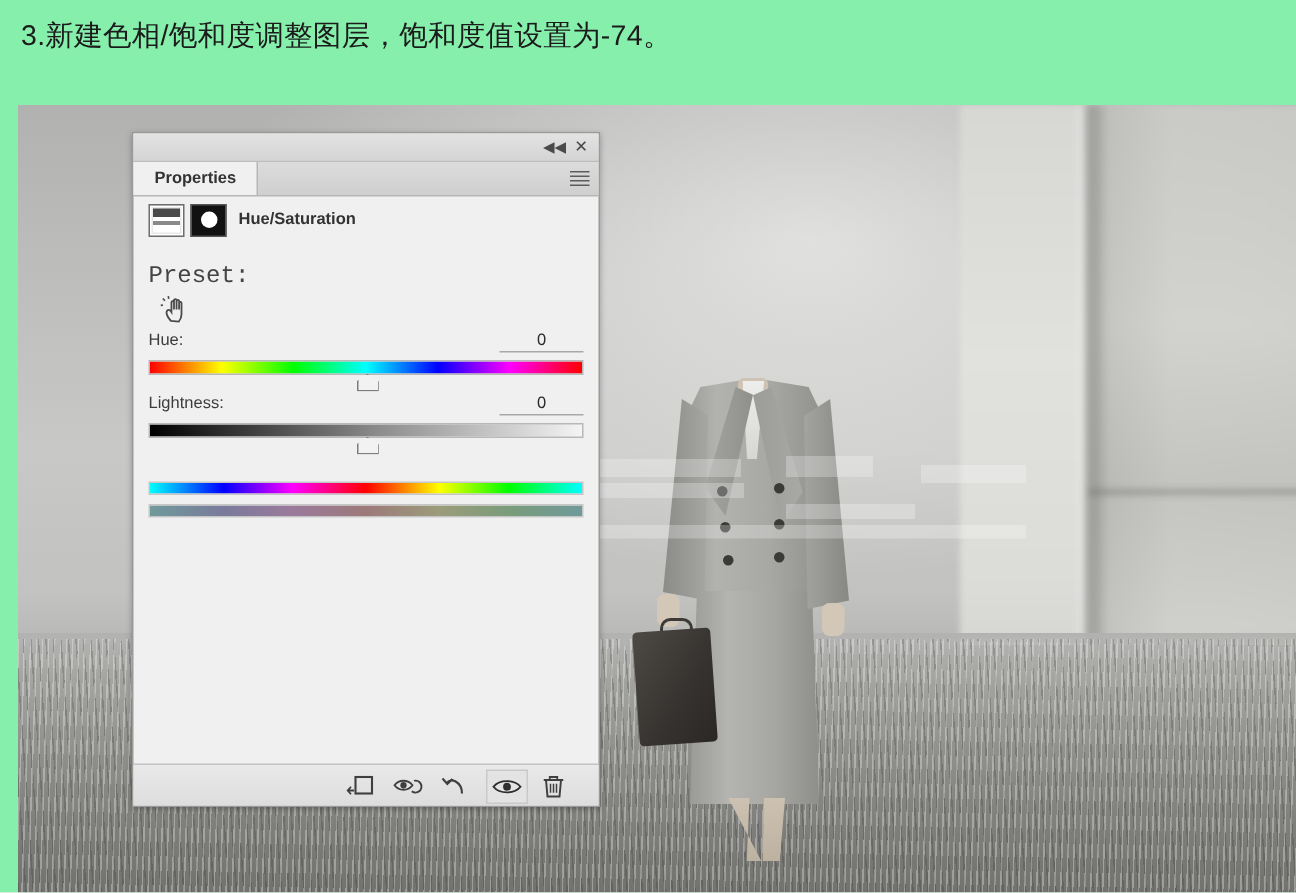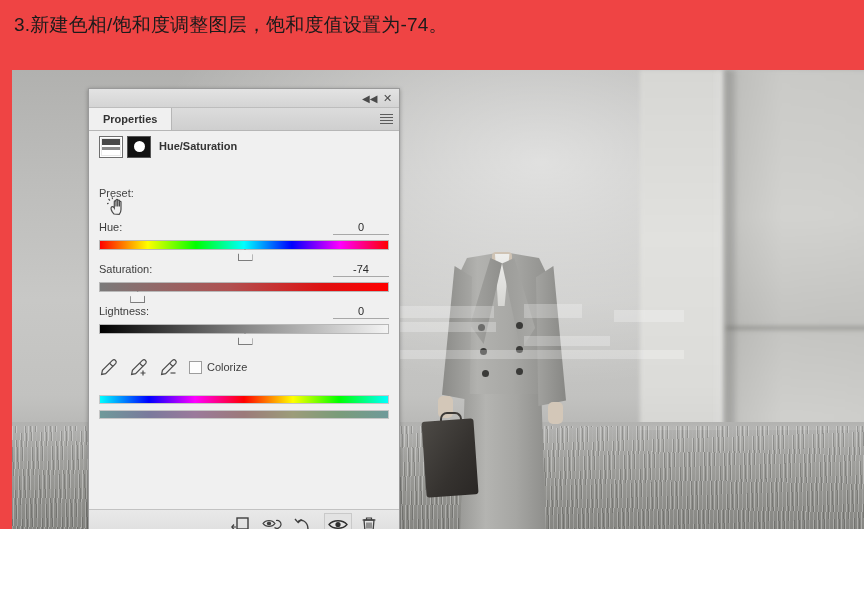--- a/index.html
+++ b/index.html
@@ -2,23 +2,23 @@
 <html><head>
 <meta charset="utf-8">
 <style>
   html, body {
     margin: 0; padding: 0;
     background: #ffffff;
     font-family: "Liberation Sans", sans-serif;
   }
   #page {
     position: relative;
-    width: 864px; height: 529px;
+    width: 864px; height: 595px;
     overflow: hidden;
-    background: #ef4444;
+    background: #86efac;
   }
 
   
   #caption {
     position: absolute;
     left: 14px; top: 8px;
     width: 830px; height: 44px;
     font-size: 19px;
     line-height: 34px;
     color: #1b1b1b;
@@ -231,21 +231,21 @@
     position: absolute; left: 6px; top: 4px; width: 11px; height: 11px;
     background: #fff; border-radius: 50%;
   }
   .adj-title {
     position: absolute; left: 70px; top: 9px;
     font-size: 11px; font-weight: bold; color: #333;
   }
 
   .row { position: relative; height: 22px; margin: 0 10px; }
   .lbl-inline {
-    position: absolute; left: 0; top: 16px; font-size: 11px; color: #444;
+    position: absolute; left: 0; top: 4px; font-size: 16px; color: #444; font-family: Liberation Mono, monospace;
   }
   .select {
     position: absolute; top: 1px; height: 18px;
     background: #fcfcfc;
     border: 1px solid #c4c4c4;
     font-size: 11px; color: #2b2b2b;
     line-height: 18px; padding-left: 7px;
     cursor: pointer;
   }
   .select .caret {
@@ -426,58 +426,28 @@
       </div>
     </div>
 
     <div class="sgroup">
       <div class="slabel">Hue:</div>
       <div class="sval">0</div>
       <div class="strack track-hue"></div>
       <div class="thumb" id="thumb-hue" style="left: 50%;"></div>
     </div>
 
-    <div class="sgroup">
-      <div class="slabel">Saturation:</div>
-      <div class="sval">-74</div>
-      <div class="strack track-sat"></div>
-      <div class="thumb" id="thumb-sat" style="left: 13%;"></div>
-    </div>
 
     <div class="sgroup">
       <div class="slabel">Lightness:</div>
       <div class="sval">0</div>
       <div class="strack track-light"></div>
       <div class="thumb" id="thumb-light" style="left: 50%;"></div>
     </div>
 
-    <div class="eyedrop-row">
-      <div class="eyedrop" style="left:0px;">
-        <svg width="19" height="20" viewBox="0 0 19 20">
-          <path d="M13.6 3.2 a2.3 2.3 0 0 1 3.2 3.2 l-3 3 -3.2-3.2 z" fill="none" stroke="#4a4a4a" stroke-width="1.2"></path>
-          <path d="M10.6 6.2 L3.4 13.4 L2.6 17.4 L6.6 16.6 L13.8 9.4" fill="none" stroke="#4a4a4a" stroke-width="1.2"></path>
-        </svg>
-      </div>
-      <div class="eyedrop" style="left:30px;">
-        <svg width="19" height="20" viewBox="0 0 19 20">
-          <path d="M13.6 3.2 a2.3 2.3 0 0 1 3.2 3.2 l-3 3 -3.2-3.2 z" fill="none" stroke="#4a4a4a" stroke-width="1.2"></path>
-          <path d="M10.6 6.2 L3.4 13.4 L2.6 17.4 L6.6 16.6 L13.8 9.4" fill="none" stroke="#4a4a4a" stroke-width="1.2"></path>
-          <path d="M11.5 16 h5 M14 13.5 v5" stroke="#4a4a4a" stroke-width="1.2"></path>
-        </svg>
-      </div>
-      <div class="eyedrop" style="left:60px;">
-        <svg width="19" height="20" viewBox="0 0 19 20">
-          <path d="M13.6 3.2 a2.3 2.3 0 0 1 3.2 3.2 l-3 3 -3.2-3.2 z" fill="none" stroke="#4a4a4a" stroke-width="1.2"></path>
-          <path d="M10.6 6.2 L3.4 13.4 L2.6 17.4 L6.6 16.6 L13.8 9.4" fill="none" stroke="#4a4a4a" stroke-width="1.2"></path>
-          <path d="M11.5 16 h5" stroke="#4a4a4a" stroke-width="1.2"></path>
-        </svg>
-      </div>
-      <div class="cbox" id="colorize-box"></div>
-      <div class="cbox-label">Colorize</div>
-    </div>
 
     <div class="strips">
       <div class="strip strip-full"></div>
       <div class="strip strip-dull"></div>
     </div>
 
     <div class="footer">
       <div class="fbtn" style="left:139px;">
         <svg width="26" height="21" viewBox="0 0 26 21">
           <rect x="9" y="5" width="11" height="11" fill="none" stroke="#3f3f3f" stroke-width="1.4"></rect>

